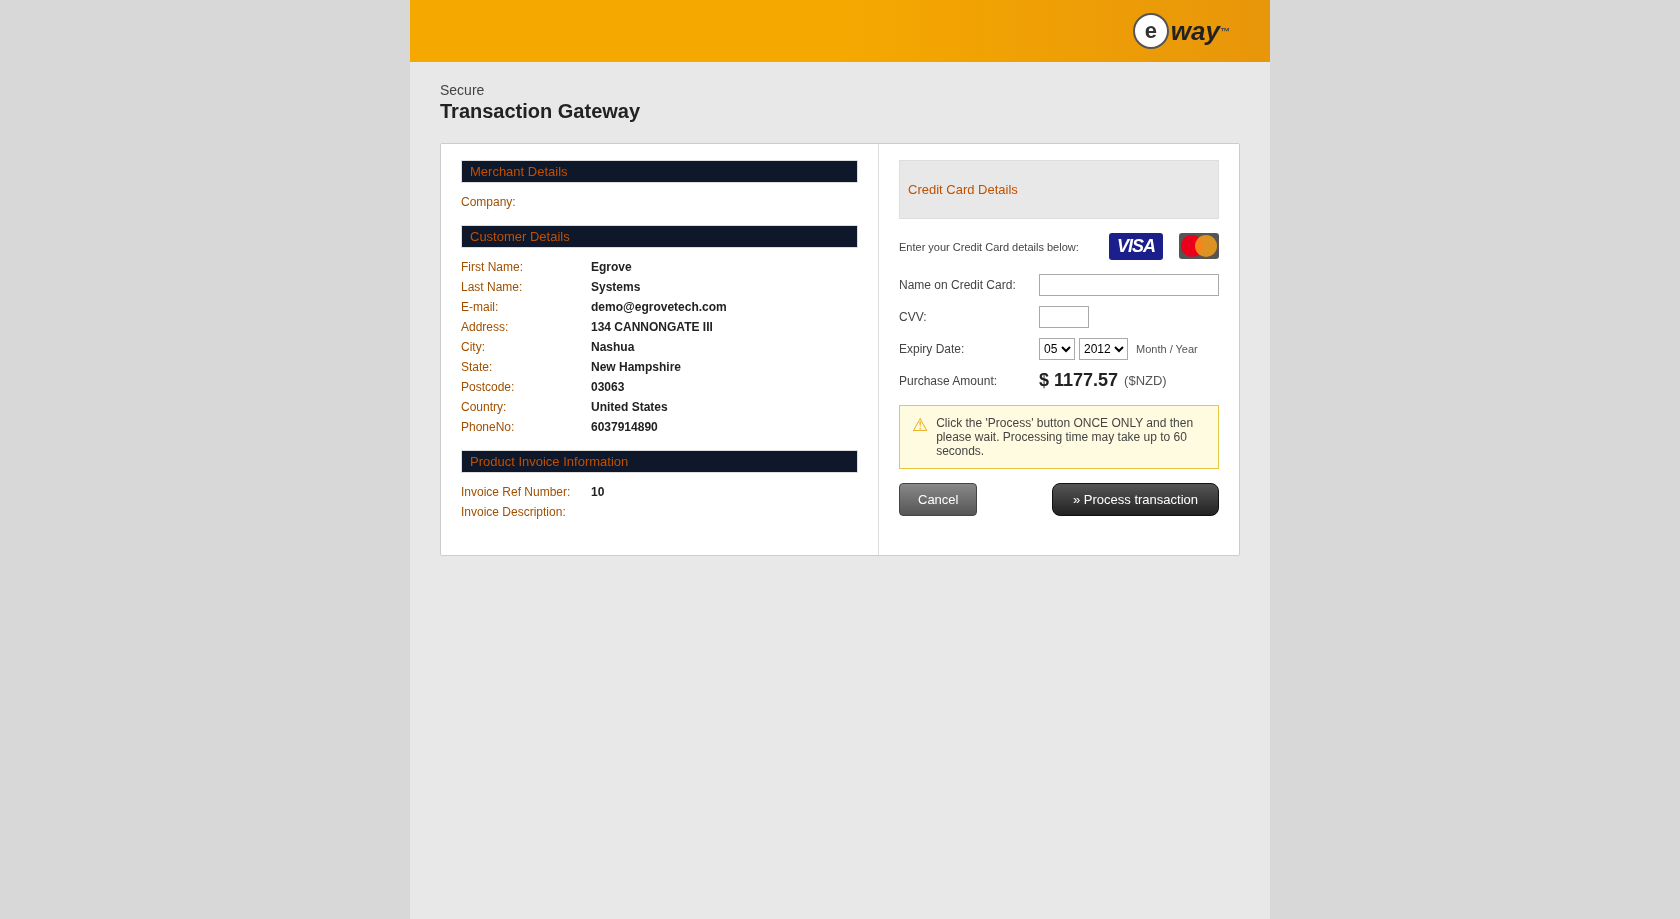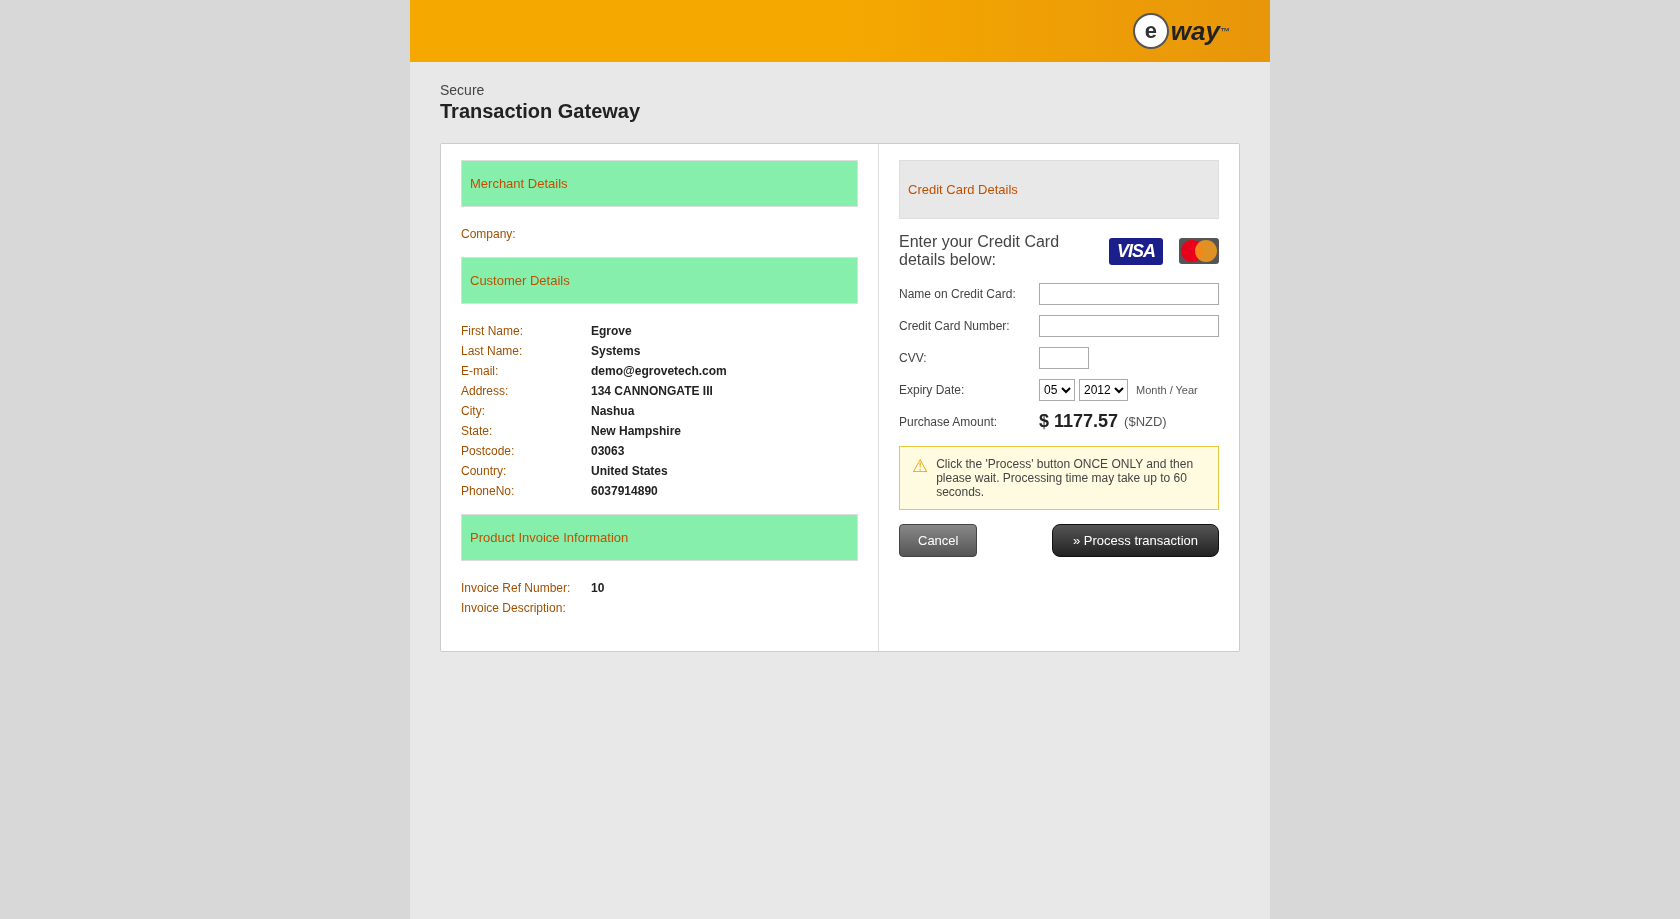--- a/index.html
+++ b/index.html
@@ -87,27 +87,27 @@
 
     
     .left-panel {
       flex: 1;
       padding: 16px 20px 30px;
       border-right: 1px solid #ddd;
     }
 
     
     .section-header {
-      background: #86efac;
+      background: #0f172a;
       border: 1px solid #ddd;
-      padding: 15px 8px;
+      padding: 3px 8px;
       font-size: 13px;
       color: #c05000;
       font-weight: normal;
-      margin-bottom: 20px;
+      margin-bottom: 12px;
     }
 
     
     .field-row {
       display: flex;
       margin-bottom: 6px;
       align-items: baseline;
     }
     .field-label {
       width: 130px;
@@ -138,21 +138,21 @@
     }
 
     
     .card-logos-row {
       display: flex;
       align-items: center;
       justify-content: space-between;
       margin-bottom: 14px;
     }
     .enter-details-text {
-      font-size: 16px;
+      font-size: 11px;
       color: #444;
     }
     .card-logos {
       display: flex;
       gap: 16px;
     }
     .visa-logo {
       background: #1a1f8c;
       color: #fff;
       font-size: 18px;
@@ -444,24 +444,20 @@
             <div class="mc-circle-right"></div>
           </div>
         </div>
       </div>
 
       <div class="cc-field-row">
         <label class="cc-label">Name on Credit Card:</label>
         <input type="text" class="cc-input" style="">
       </div>
 
-      <div class="cc-field-row">
-        <label class="cc-label">Credit Card Number:</label>
-        <input type="text" class="cc-input" style="">
-      </div>
 
       <div class="cvv-row">
         <div class="cvv-label-group">
           <span class="cc-label">CVV:</span>
           <div class="cvv-help">?</div>
         </div>
         <input type="text" class="cc-input-small" style="">
       </div>
 
       <div class="expiry-row">

